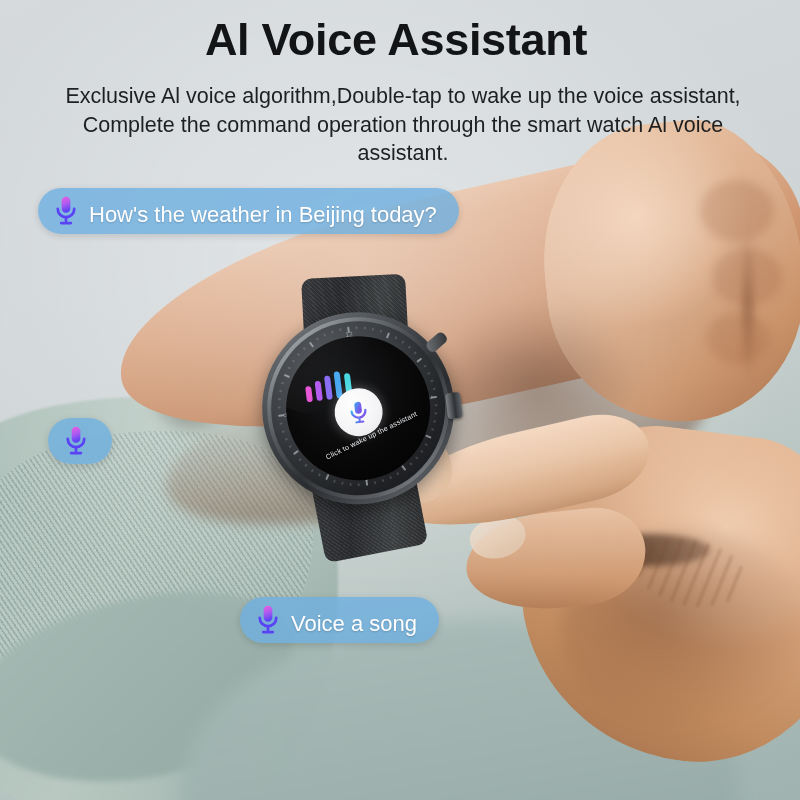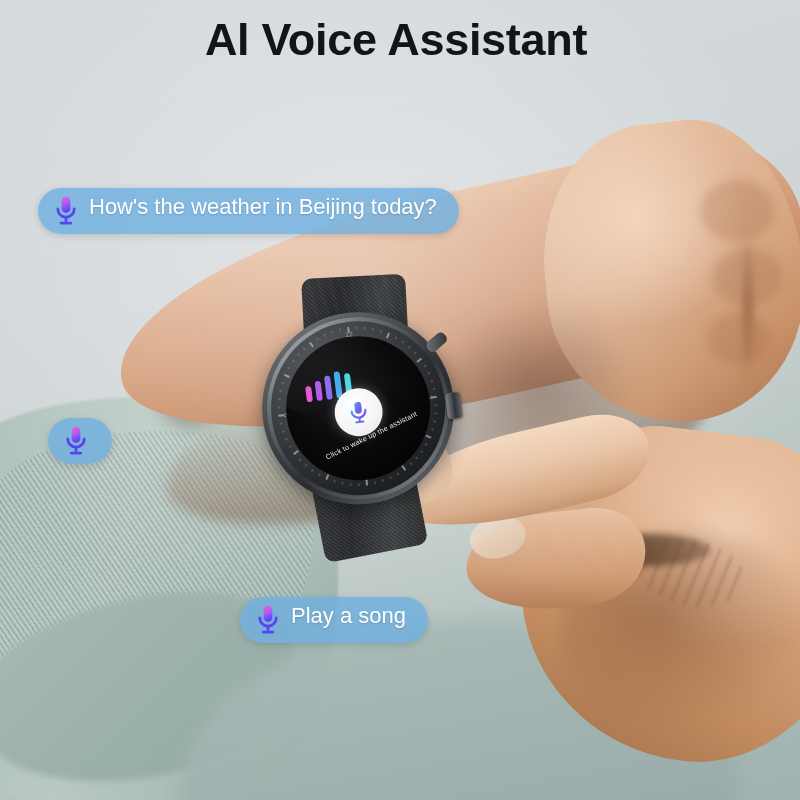--- a/index.html
+++ b/index.html
@@ -283,21 +283,21 @@
   }
   .subtitle {
     position:absolute; left:52px; right:46px; top:82px;
     text-align:center;
     font-size:21.5px; line-height:1.33; color:#1d1f21;
   }
 
   
   .bubble {
     position:absolute;
-    display:flex; align-items:flex-start; gap:9px;
+    display:flex; align-items:flex-end; gap:9px;
     background:rgba(110,175,224,.80);
     border-radius:24px;
     padding:7px 22px 7px 14px;
     color:#ffffff;
     box-shadow:0 2px 7px rgba(0,0,0,.14);
     backdrop-filter:blur(1px);
   }
   .bubble span.txt { font-size:22px; line-height:1.1; white-space:nowrap; text-shadow:0 1px 2px rgba(0,0,0,.18); }
   .b1 { left:38px; top:188px; }
   .b2 { left:48px; top:418px; }
@@ -447,20 +447,21 @@
 
         <div class="wake-text">Click to wake up the assistant</div>
       </div>
 
       <div class="crown"></div>
       <div class="btn2"></div>
     </div>
   </div>
 
   <div class="headline">Al Voice Assistant</div>
+  <div class="subtitle">Exclusive Al voice algorithm,Double-tap to wake up the voice assistant, Complete the command operation through the smart watch Al voice assistant.</div>
 
   <div class="bubble b1">
     <svg class="mic-svg" width="28" height="32" viewBox="0 0 24 28">
       <defs>
         <linearGradient id="bm1" x1="0" y1="0" x2=".2" y2="1">
           <stop offset="0%" stop-color="#f05ce0"></stop>
           <stop offset="52%" stop-color="#a95bf0"></stop>
           <stop offset="100%" stop-color="#5a43f5"></stop>
         </linearGradient>
       </defs>
@@ -495,16 +496,16 @@
           <stop offset="0%" stop-color="#f05ce0"></stop>
           <stop offset="52%" stop-color="#a95bf0"></stop>
           <stop offset="100%" stop-color="#5a43f5"></stop>
         </linearGradient>
       </defs>
       <rect x="8.2" y="1.6" width="7.6" height="14" rx="3.8" fill="url(#bm3)"></rect>
       <path d="M4.8 12.2a7.2 7.2 0 0 0 14.4 0" fill="none" stroke="#5a43f5" stroke-width="2.4" stroke-linecap="round"></path>
       <rect x="10.8" y="18.6" width="2.4" height="5.4" rx="1.2" fill="#5a43f5"></rect>
       <rect x="6.6" y="23.4" width="10.8" height="2.4" rx="1.2" fill="#5a43f5"></rect>
     </svg>
-    <span class="txt">Play a song</span>
+    <span class="txt">Voice a song</span>
   </div>
 
 </div>
 
 </body></html>

